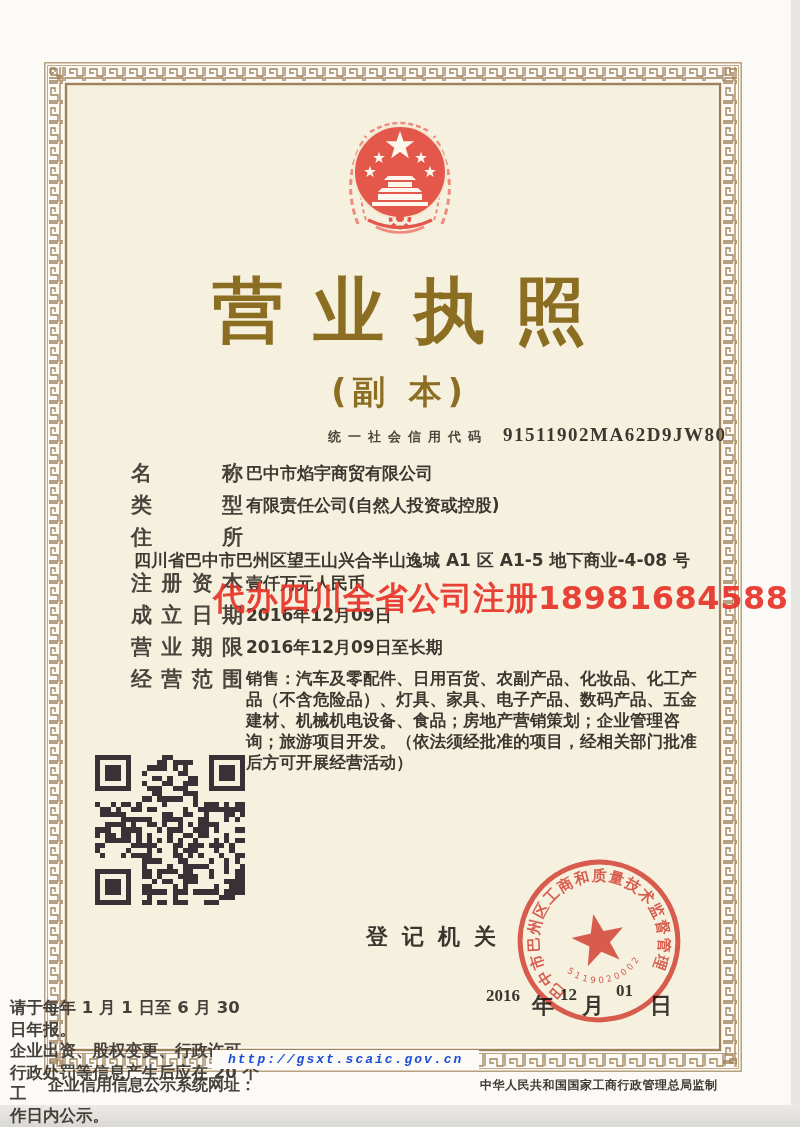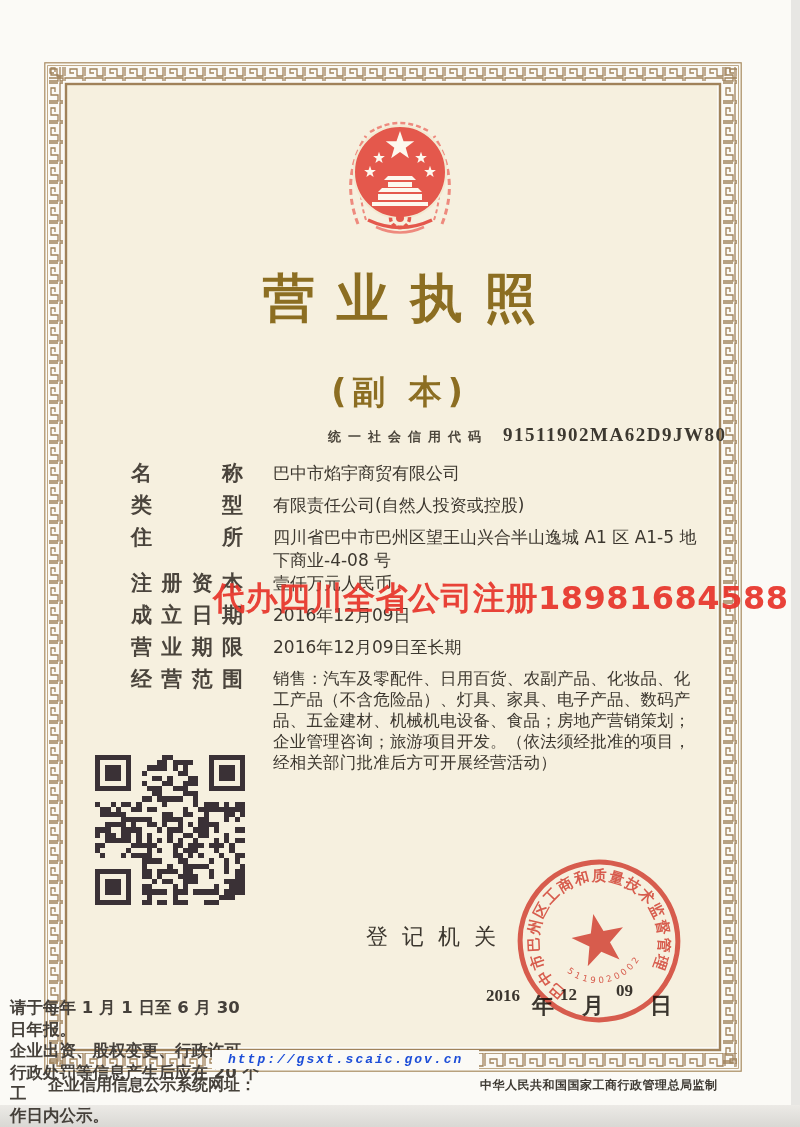--- a/index.html
+++ b/index.html
@@ -12,45 +12,45 @@
     background:linear-gradient(#eceae6,#d9d8d4);z-index:0;}
 
   
   .paper{position:absolute;left:67px;top:85px;width:650px;height:962px;background:#f6f0df;z-index:1;}
 
   .border-svg{position:absolute;left:44px;top:62px;z-index:2;}
 
   .emblem{position:absolute;left:324px;top:108px;z-index:3;}
 
   .title{position:absolute;left:0;top:264px;width:800px;text-align:center;
-    font-size:52px;font-weight:900;color:#8c6e22;letter-spacing:0.42em;padding-left:0.40em;
+    font-size:71px;font-weight:900;color:#8c6e22;letter-spacing:0.42em;padding-left:0.40em;
     box-sizing:border-box;z-index:3;}
   .subtitle{position:absolute;left:0;top:362px;width:800px;text-align:center;
     font-size:33px;font-weight:700;color:#8c6e22;letter-spacing:6px;z-index:3;margin-top:8px;}
 
   .code-line{position:absolute;left:328px;top:424px;z-index:3;white-space:nowrap;}
   .code-label{font-size:13px;font-weight:700;color:#4c463c;letter-spacing:7px;}
   .code-value{font-family:"Liberation Serif","DejaVu Serif",serif;font-size:19px;
     color:#3d3931;letter-spacing:1.5px;margin-left:10px;font-weight:600;}
 
   .fields{position:absolute;left:131px;top:462px;width:566px;z-index:3;}
   .row{display:flex;margin-bottom:9px;}
-  .row.tight{margin-bottom:0;}
+  .row.tight{margin-bottom:0;flex-direction:column;}
   .f-label{width:112px;min-width:112px;font-size:21px;color:#4a443c;font-weight:600;
     text-align:justify;text-align-last:justify;line-height:23px;}
-  .f-value{margin-left:30px;font-size:17px;color:#3c372f;font-weight:400;line-height:23px;
+  .f-value{margin-left:3px;font-size:17px;color:#3c372f;font-weight:700;line-height:23px;
     word-break:break-all;}
   .f-value.scope{font-size:16.5px;line-height:21px;letter-spacing:0.2px;}
 
   .watermark{position:absolute;left:213px;top:577px;font-size:32px;font-weight:700;
     color:#e8352b;letter-spacing:0.5px;white-space:nowrap;z-index:6;opacity:0.93;}
 
   .qr{position:absolute;left:95px;top:755px;width:150px;height:150px;z-index:3;}
 
-  .reg-label{position:absolute;left:366px;top:922px;font-size:22px;font-weight:400;
+  .reg-label{position:absolute;left:366px;top:922px;font-size:22px;font-weight:700;
     color:#3b362e;letter-spacing:14px;z-index:3;white-space:nowrap;}
 
   .seal{position:absolute;left:512px;top:854px;z-index:7;transform:rotate(-12deg);
     mix-blend-mode:multiply;opacity:0.92;}
 
   .date-line{position:absolute;left:486px;top:978px;width:200px;height:42px;z-index:4;
     color:#3a352e;}
   .date-line span{position:absolute;white-space:nowrap;}
   .d-num{font-family:"Liberation Serif","DejaVu Serif",serif;font-size:17px;font-weight:600;}
   .d-unit{font-size:22px;font-weight:700;}
@@ -490,21 +490,21 @@
     <text font-size="8.5" fill="#dd5449" letter-spacing="3">
       <textPath href="#serialArc">5119020002976</textPath>
     </text>
   </svg>
 
   <div class="date-line">
     <span class="d-num d-year">2016</span>
     <span class="d-unit d-yu">年</span>
     <span class="d-num d-month">12</span>
     <span class="d-unit d-mu">月</span>
-    <span class="d-num d-day">09</span>
+    <span class="d-num d-day">01</span>
     <span class="d-unit d-du">日</span>
   </div>
 
   <div class="notice">
     <div>请于每年 1 月 1 日至 6 月 30 日年报。</div>
     <div>企业出资、股权变更、行政许可、</div>
     <div>行政处罚等信息产生后应在 20 个工</div>
     <div>作日内公示。</div>
   </div>
 

